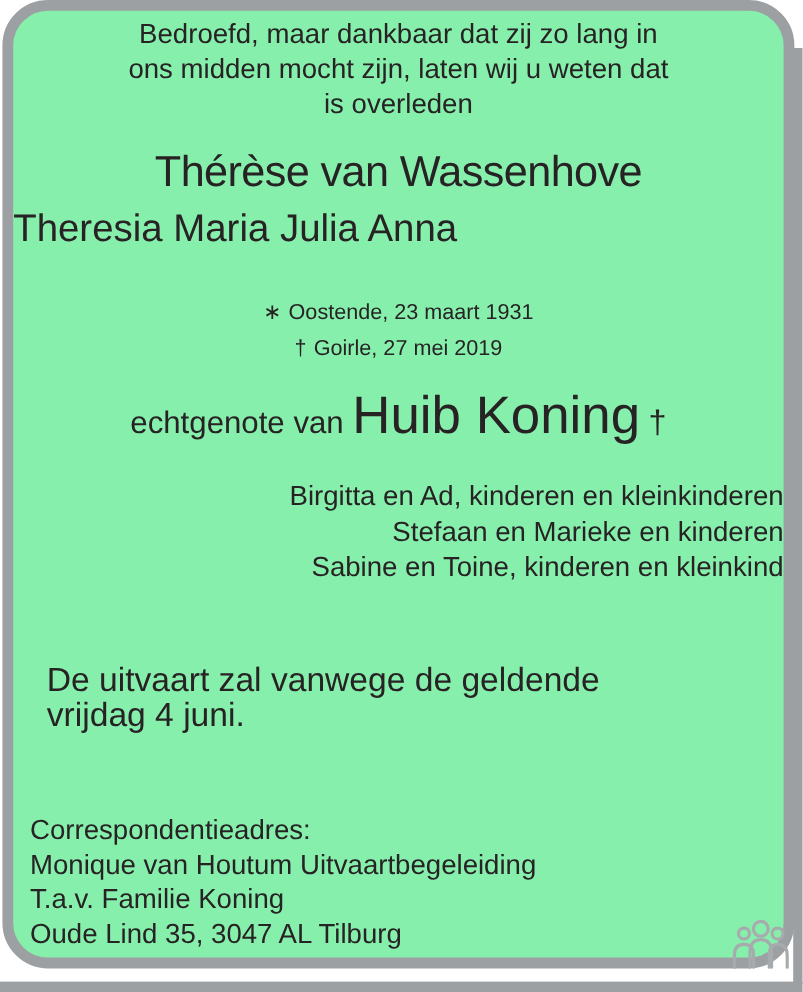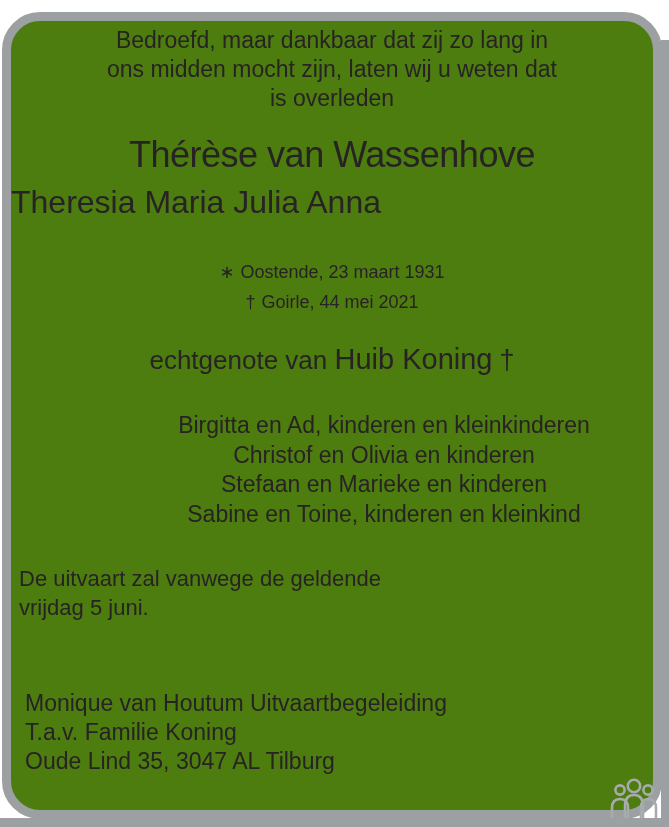--- a/index.html
+++ b/index.html
@@ -12,27 +12,27 @@
     width: 669px;
     height: 827px;
     background: #ffffff;
     overflow: hidden;
     font-family: "Liberation Sans", "DejaVu Sans", sans-serif;
     color: #272324;
   }
   .card {
     position: absolute;
     left: 2px;
-    top: 12px;
+    top: 0;
     width: 660px;   
     height: 807px;  
     border: 9px solid #9da0a3;
     border-radius: 38px;
     box-sizing: border-box;
-    background: #4d7c0f;
+    background: #86efac;
   }
   .content {
     position: absolute;
     inset: 0;
   }
   .content > div, .content > h1, .content > h2 {
     position: absolute;
     margin: 0;
     left: 0;
     width: 100%;
@@ -67,40 +67,40 @@
     display: inline-block;
     margin-right: 6px;
   }
   .spouse {
     top: 318px;
     text-align: center;
     font-size: 26px;
     line-height: 40px;
   }
   .spouse .spouse-name {
-    font-size: 29px;
+    font-size: 44px;
   }
   .spouse .dagger {
     font-size: 27px;
     margin-left: 7px;
   }
   .family {
     top: 390px;
     padding-left: 104px;
     box-sizing: border-box;
-    text-align: center;
+    text-align: right;
     font-size: 23px;
     line-height: 29.5px;
   }
   .notice {
     top: 543px;
-    padding-left: 8px;
+    padding-left: 28px;
     box-sizing: border-box;
     text-align: left;
-    font-size: 22px;
+    font-size: 28px;
     line-height: 29px;
   }
   .address {
     top: 668px;
     padding-left: 14px;
     box-sizing: border-box;
     text-align: left;
     font-size: 23px;
     line-height: 29px;
   }
@@ -140,40 +140,40 @@
         <div>Bedroefd, maar dankbaar dat zij zo lang in</div>
         <div>ons midden mocht zijn, laten wij u weten dat</div>
         <div>is overleden</div>
       </div>
 
       <h1 class="name">Thérèse van Wassenhove</h1>
       <h2 class="subname">Theresia Maria Julia Anna</h2>
 
       <div class="dates">
         <div><span class="sym">∗</span><span>Oostende, 23 maart 1931</span></div>
-        <div><span class="sym">†</span><span>Goirle, 44 mei 2021</span></div>
+        <div><span class="sym">†</span><span>Goirle, 27 mei 2019</span></div>
       </div>
 
       <div class="spouse">
         <span>echtgenote van </span><span class="spouse-name">Huib Koning</span><span class="dagger">†</span>
       </div>
 
       <div class="family">
         <div>Birgitta en Ad, kinderen en kleinkinderen</div>
-        <div>Christof en Olivia en kinderen</div>
         <div>Stefaan en Marieke en kinderen</div>
         <div>Sabine en Toine, kinderen en kleinkind</div>
       </div>
 
       <div class="notice">
         <div>De uitvaart zal vanwege de geldende</div>
-        <div>vrijdag 5 juni.</div>
+        <div>vrijdag 4 juni.</div>
       </div>
 
       <div class="address">
+        <div>Correspondentieadres:</div>
         <div>Monique van Houtum Uitvaartbegeleiding</div>
         <div>T.a.v. Familie Koning</div>
         <div>Oude Lind 35, 3047 AL Tilburg</div>
       </div>
 
       <svg class="family-icon" viewBox="0 0 52 42" fill="none" xmlns="http://www.w3.org/2000/svg">
         <g stroke="#a8abad" stroke-width="2.6" fill="none" stroke-linecap="round">
           <circle cx="12" cy="12" r="4.6"></circle>
           <circle cx="26" cy="8" r="6.2"></circle>
           <circle cx="40" cy="12" r="4.6"></circle>

